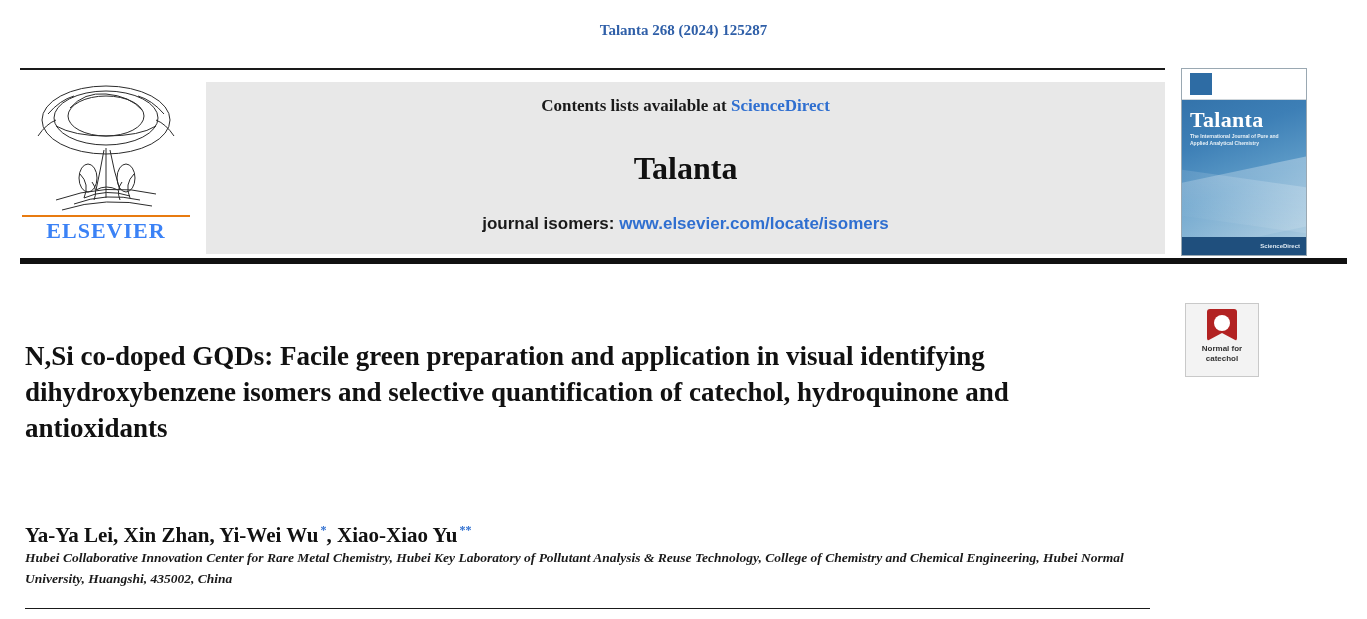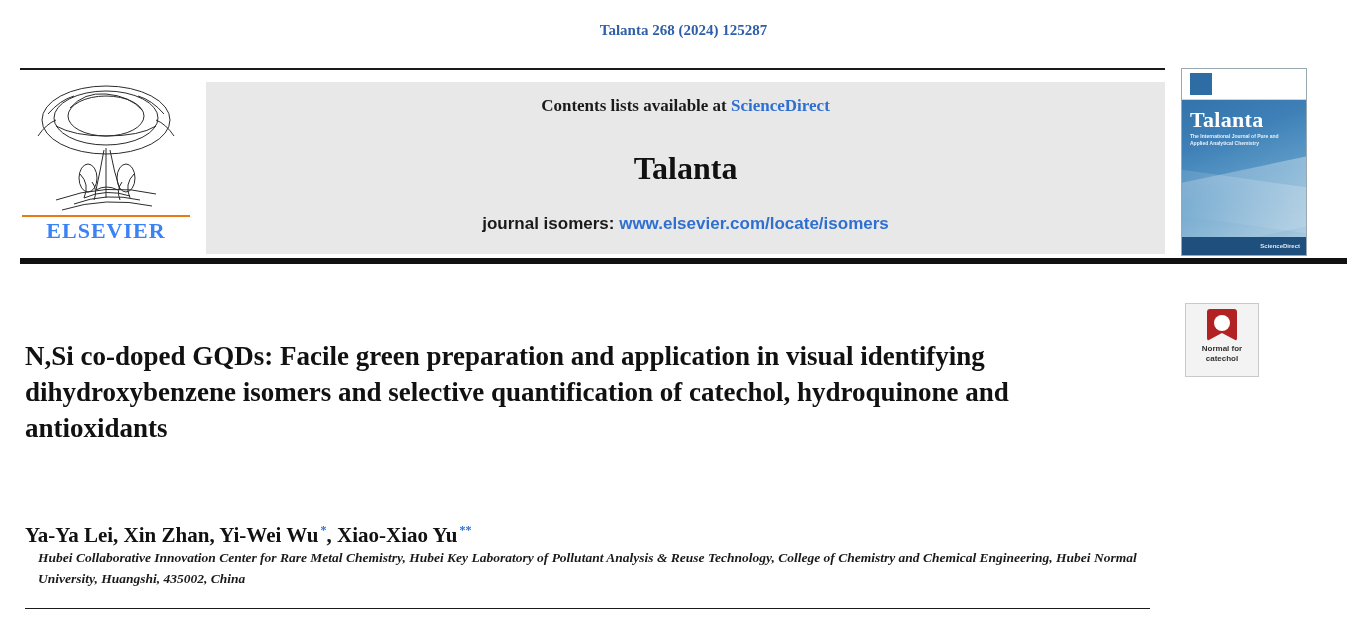--- a/index.html
+++ b/index.html
@@ -299,21 +299,20 @@
   .affiliation {
     position: absolute;
     left: 25px;
     top: 548px;
     width: 1125px;
     font-family: "Liberation Serif", serif;
     font-style: italic;
     font-size: 13.5px;
     line-height: 1.55;
     color: #1a1a1a;
-    margin-left: 13px;
   }
   .bottom-rule {
     position: absolute;
     left: 25px;
     top: 608px;
     width: 1125px;
     height: 1px;
     background: #1a1a1a;
   }
 </style>

